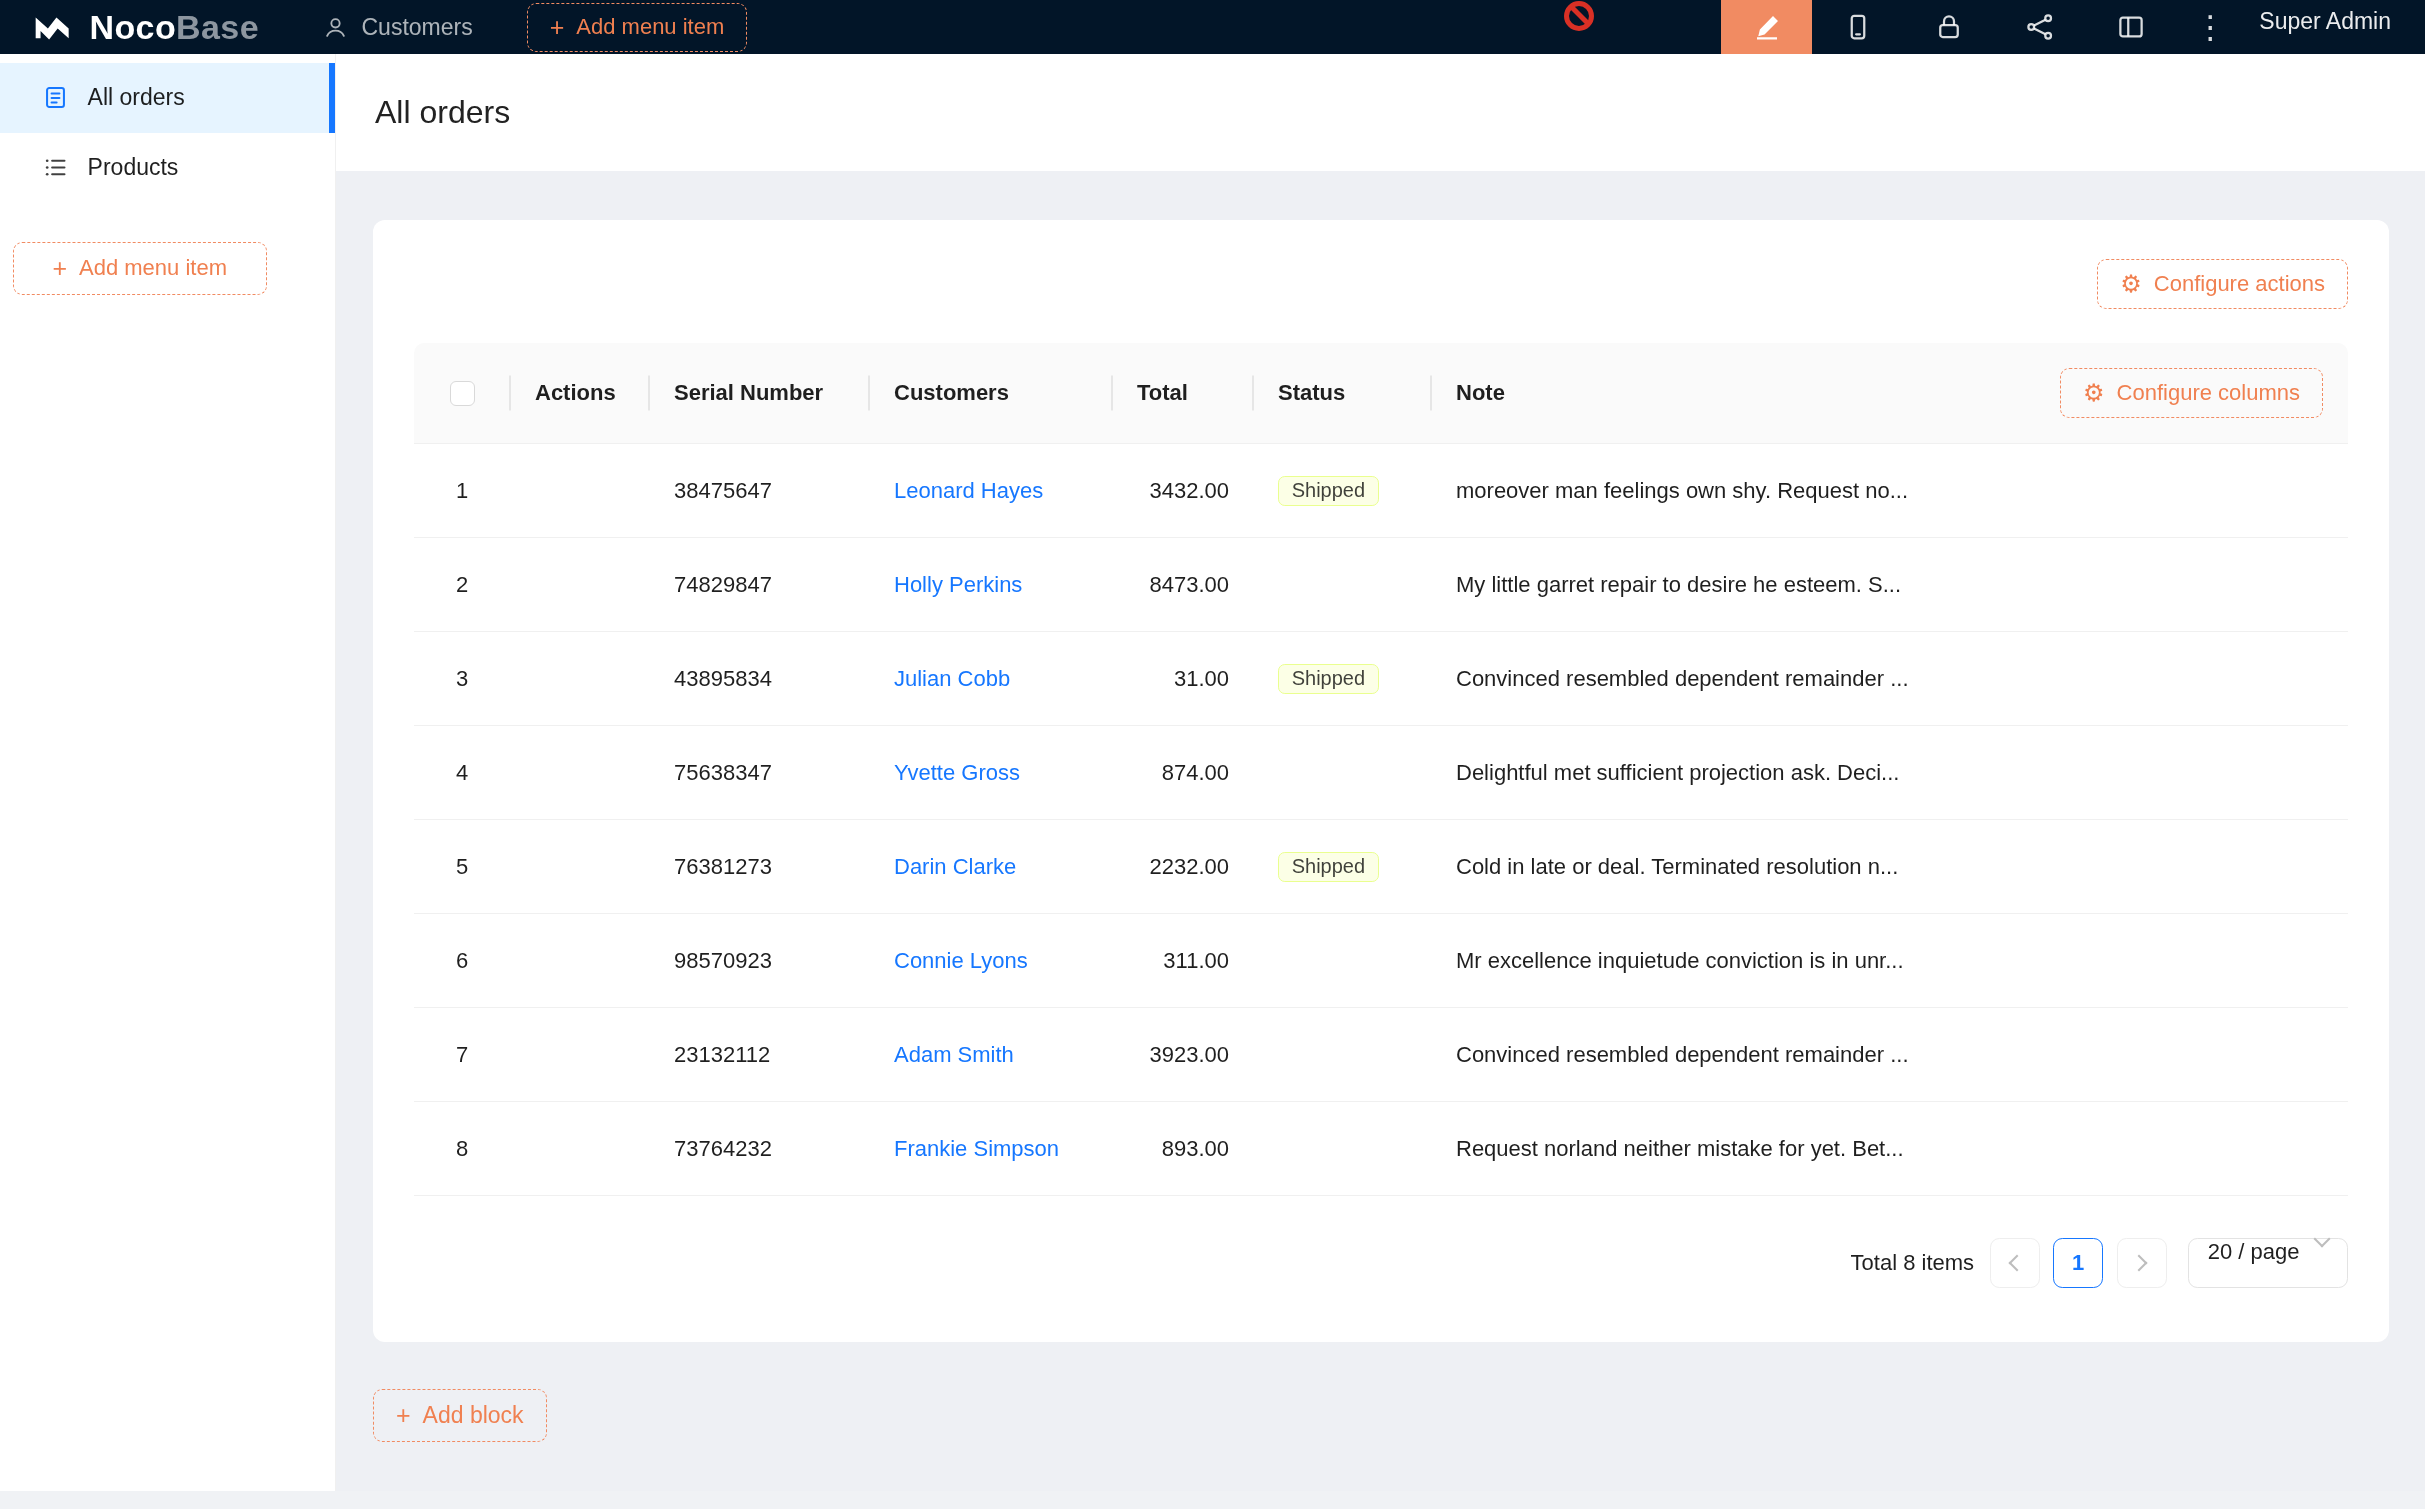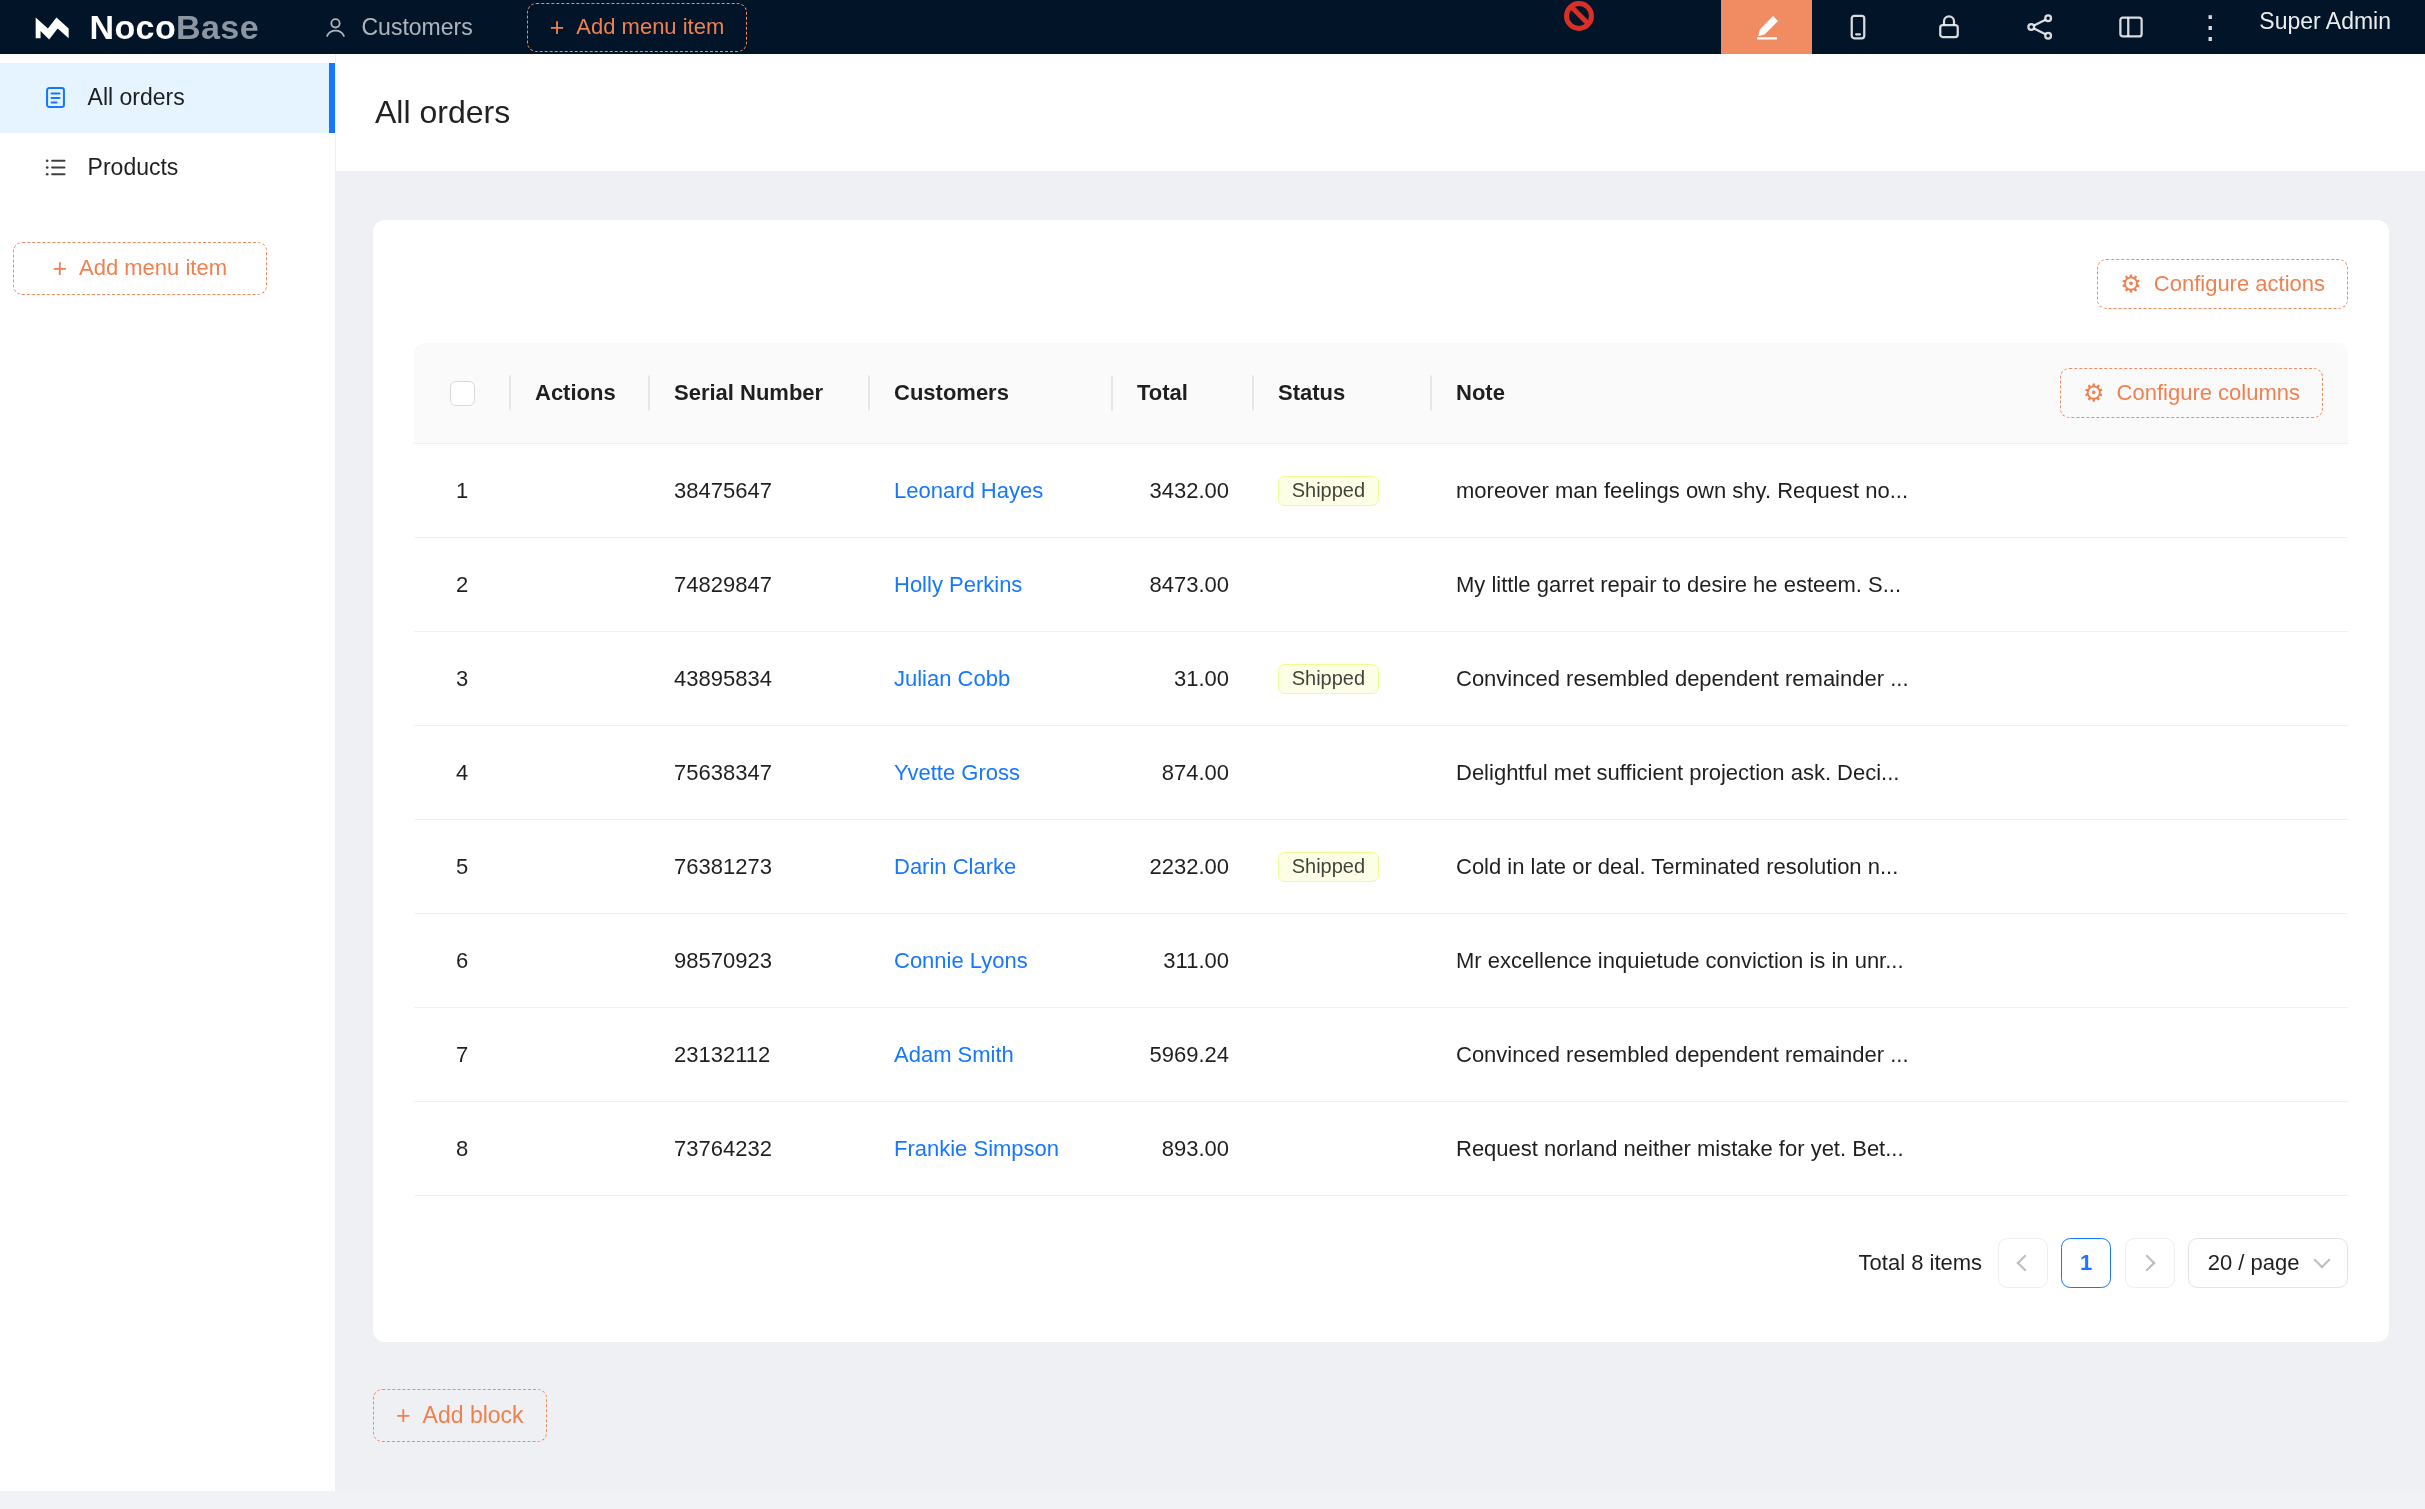--- a/index.html
+++ b/index.html
@@ -68,21 +68,21 @@
   
   .pagination { display: flex; align-items: center; justify-content: flex-end; gap: 13.5px; margin-top: 42px; font-size: 22px; color: rgba(0,0,0,0.88); }
   .pg-total { margin-right: 2px; }
   .pg-btn { min-width: 50px; height: 50px; display: flex; align-items: center; justify-content: center; border-radius: 9.3px; background: #fff; cursor: pointer; }
   .pg-nav { border: 1.7px solid #eeeeee; }
   .chev { width: 12px; height: 12px; border-style: solid; border-color: #bdbdbd; border-width: 0; }
   .chev-left  { border-left-width: 2.5px; border-bottom-width: 2.5px; transform: rotate(45deg); margin-left: 5px; }
   .chev-right { border-right-width: 2.5px; border-top-width: 2.5px; transform: rotate(45deg); margin-right: 5px; }
   .chev-down  { border-right-width: 2.5px; border-bottom-width: 2.5px; transform: rotate(45deg); margin-top: -6px; }
   .pg-current { border: 1.7px solid #1677ff; color: #1677ff; font-weight: 600; }
-  .pg-size { display: flex; align-items: center; gap: 17px; height: 50px; padding: 0 18.6px; border: 1.7px solid #e3e3e3; border-radius: 9.3px; background: #fff; cursor: pointer; }
+  .pg-size { display: flex; gap: 17px; height: 50px; padding: 0 18.6px; border: 1.7px solid #e3e3e3; border-radius: 9.3px; background: #fff; cursor: pointer; margin-left: 8px; }
 
   .add-block { margin-top: 47px; }
   .add-block .btn-dashed { height: 53px; font-size: 23px; }
 
   svg { display: block; }
 </style>
 </head>
 <body>
 
 <header class="navbar">
@@ -277,21 +277,21 @@
               <div class="td"></div>
               <div class="td td-note">Mr excellence inquietude conviction is in unr...</div>
               <div class="td"></div>
             </div>
 
             <div class="t-row">
               <div class="td td-index">7</div>
               <div class="td"></div>
               <div class="td">23132112</div>
               <div class="td"><span class="td-link">Adam Smith</span></div>
-              <div class="td td-total">5969.24</div>
+              <div class="td td-total">3923.00</div>
               <div class="td"></div>
               <div class="td td-note">Convinced resembled dependent remainder ...</div>
               <div class="td"></div>
             </div>
 
             <div class="t-row">
               <div class="td td-index">8</div>
               <div class="td"></div>
               <div class="td">73764232</div>
               <div class="td"><span class="td-link">Frankie Simpson</span></div>

